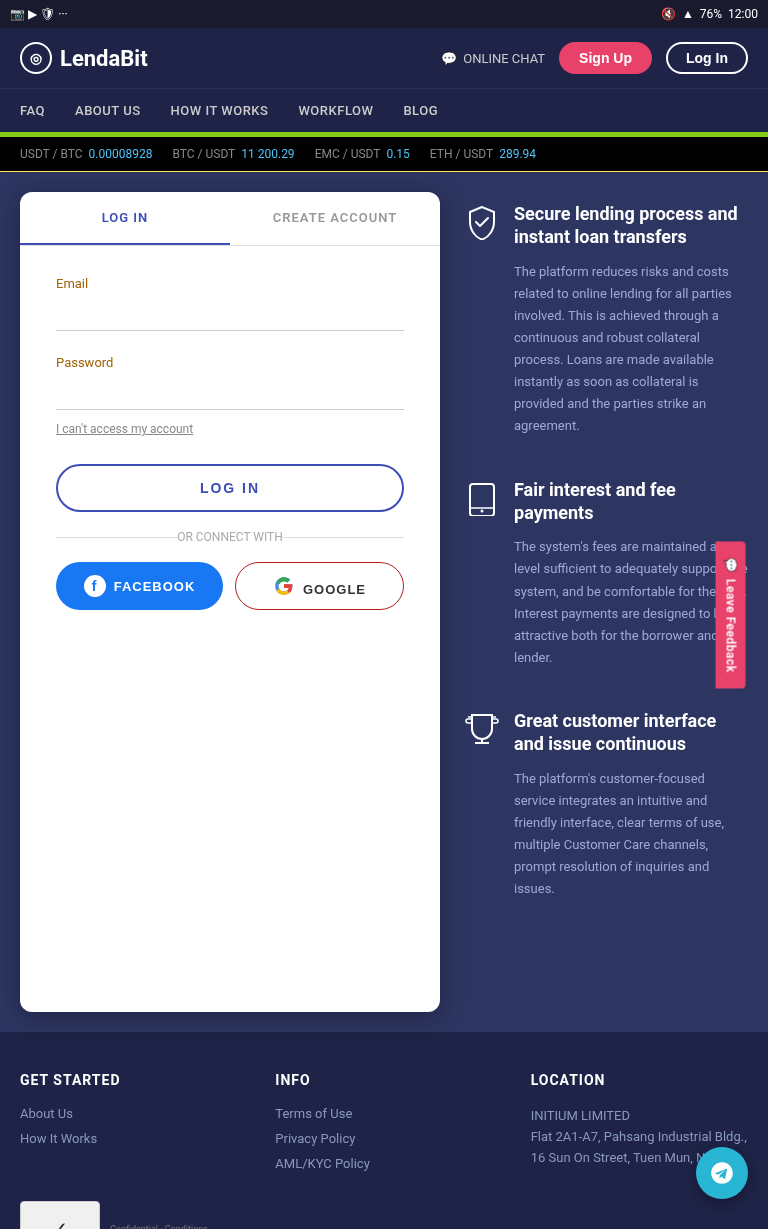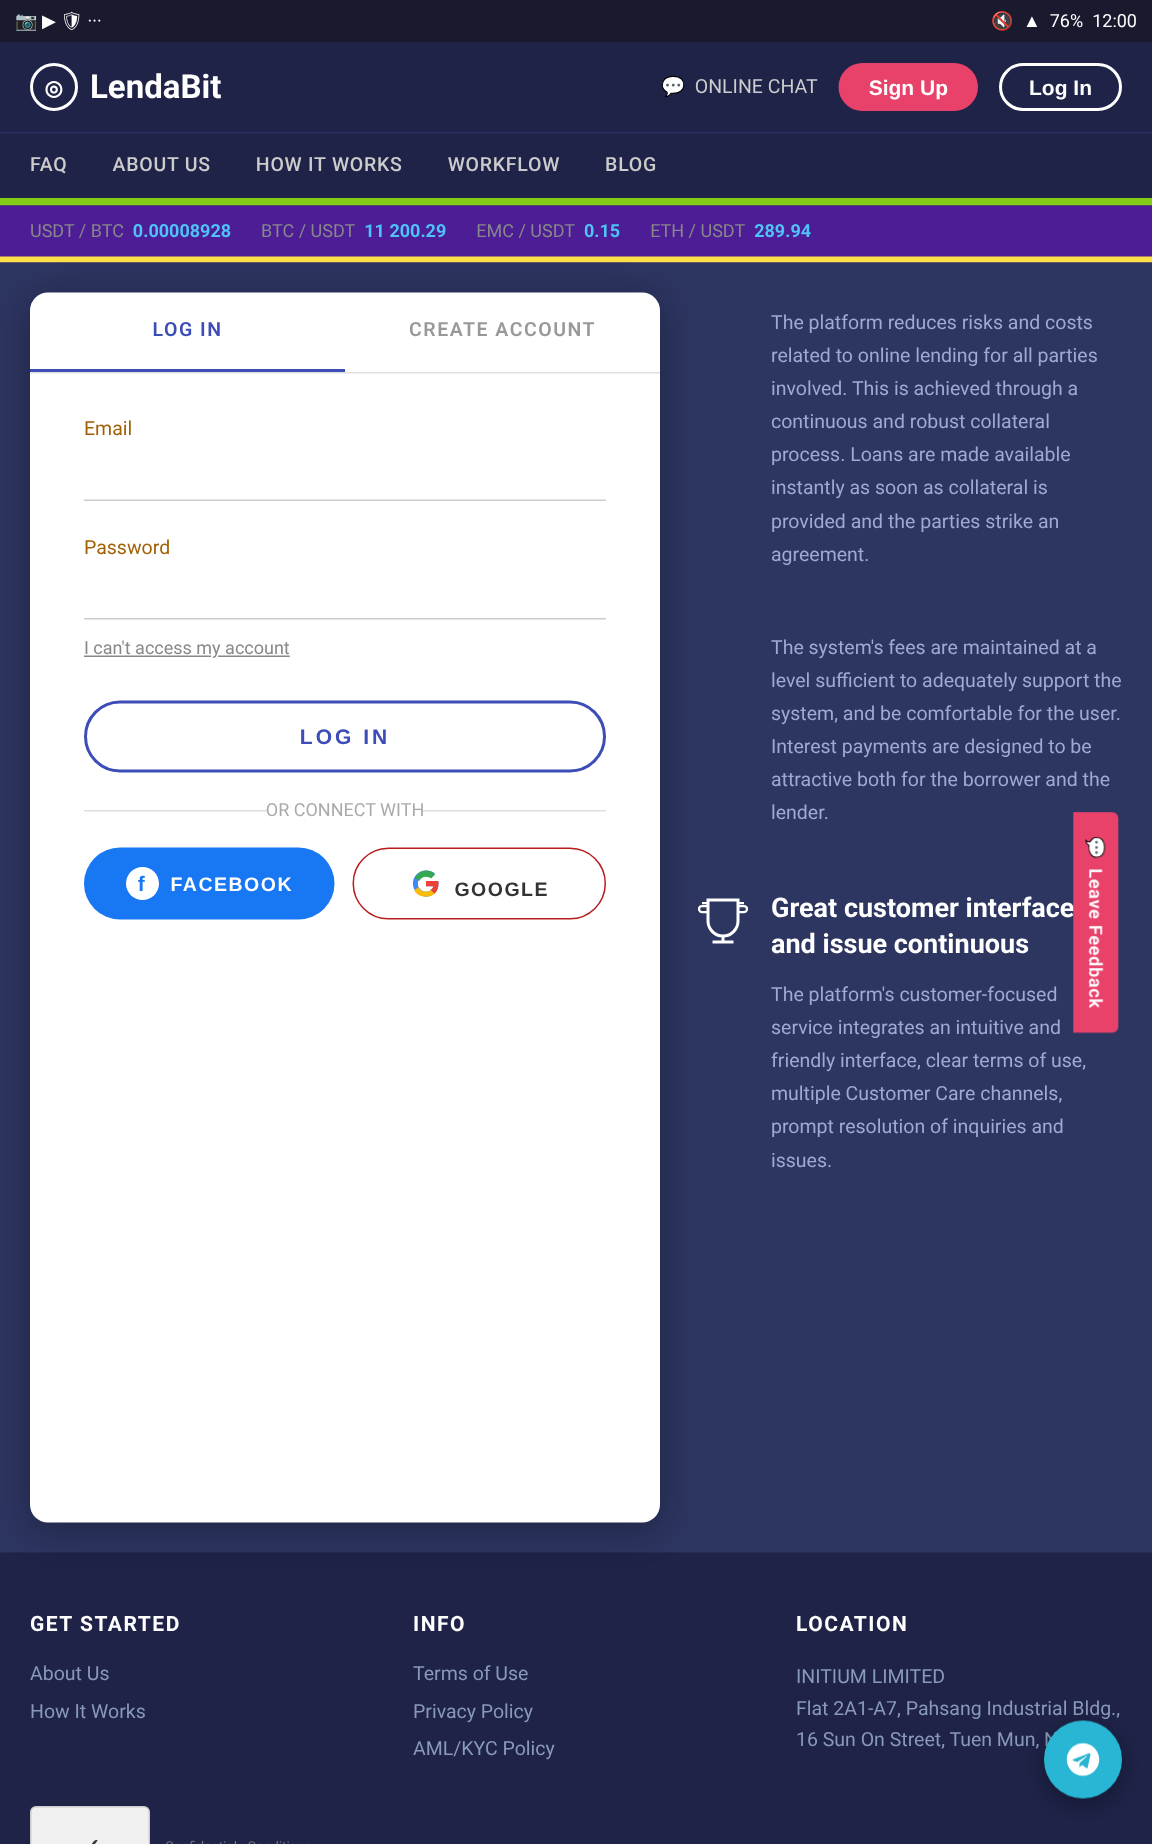--- a/index.html
+++ b/index.html
@@ -100,32 +100,32 @@
       font-size: 13px;
       font-weight: 500;
       padding: 14px 0;
       cursor: pointer;
       text-decoration: none;
       letter-spacing: 0.5px;
     }
 
     
     .ticker {
-      background: #4c1d95;
+      background: #000000;
       padding: 10px 20px;
       display: flex;
       gap: 20px;
       font-size: 12px;
       color: #aaa;
-      border-bottom: 4px solid #fde047;
+      border-bottom: 1px solid #fde047;
       overflow: hidden;
     }
     .ticker-item { display: flex; gap: 6px; white-space: nowrap; }
     .ticker-label { color: #888; }
-    .ticker-value { color: #4fc3f7; font-weight: 700; }
+    .ticker-value { color: #4fc3f7; font-weight: 400; }
 
     
     .main-content {
       display: flex;
       padding: 20px;
       gap: 24px;
       background: #2d3561;
       min-height: 860px;
     }
 
@@ -470,24 +470,39 @@
           </div>
           <span>GOOGLE</span>
         </button>
       </div>
     </div>
   </div>
 
   <div class="features-panel">
 
     <div class="feature-item">
+      <div class="feature-header">
+        <svg class="feature-icon" viewBox="0 0 36 36" fill="none">
+          <path d="M18 3L6 8v10c0 8 5.4 15.5 12 17.5C24.6 33.5 30 26 30 18V8L18 3z" stroke="#fff" stroke-width="2" fill="none"></path>
+          <path d="M12 18l4 4 8-8" stroke="#fff" stroke-width="2" stroke-linecap="round" stroke-linejoin="round"></path>
+        </svg>
+        <div class="feature-title">Secure lending process and instant loan transfers</div>
+      </div>
       <div class="feature-desc">The platform reduces risks and costs related to online lending for all parties involved. This is achieved through a continuous and robust collateral process. Loans are made available instantly as soon as collateral is provided and the parties strike an agreement.</div>
     </div>
 
     <div class="feature-item">
+      <div class="feature-header">
+        <svg class="feature-icon" viewBox="0 0 36 36" fill="none">
+          <rect x="6" y="4" width="24" height="32" rx="3" stroke="#fff" stroke-width="2" fill="none"></rect>
+          <line x1="6" y1="28" x2="30" y2="28" stroke="#fff" stroke-width="1.5"></line>
+          <circle cx="18" cy="31" r="1.5" fill="#fff"></circle>
+        </svg>
+        <div class="feature-title">Fair interest and fee payments</div>
+      </div>
       <div class="feature-desc">The system's fees are maintained at a level sufficient to adequately support the system, and be comfortable for the user. Interest payments are designed to be attractive both for the borrower and the lender.</div>
     </div>
 
     <div class="feature-item">
       <div class="feature-header">
         <svg class="feature-icon" viewBox="0 0 36 36" fill="none">
           <path d="M8 4h20v14a10 10 0 01-20 0V4z" stroke="#fff" stroke-width="2" fill="none"></path>
           <path d="M4 6h4M28 6h4M8 8H4a2 2 0 000 4h4M28 8h4a2 2 0 010 4h-4" stroke="#fff" stroke-width="1.5" fill="none"></path>
           <line x1="18" y1="28" x2="18" y2="32" stroke="#fff" stroke-width="2"></line>
           <line x1="11" y1="32" x2="25" y2="32" stroke="#fff" stroke-width="2"></line>

